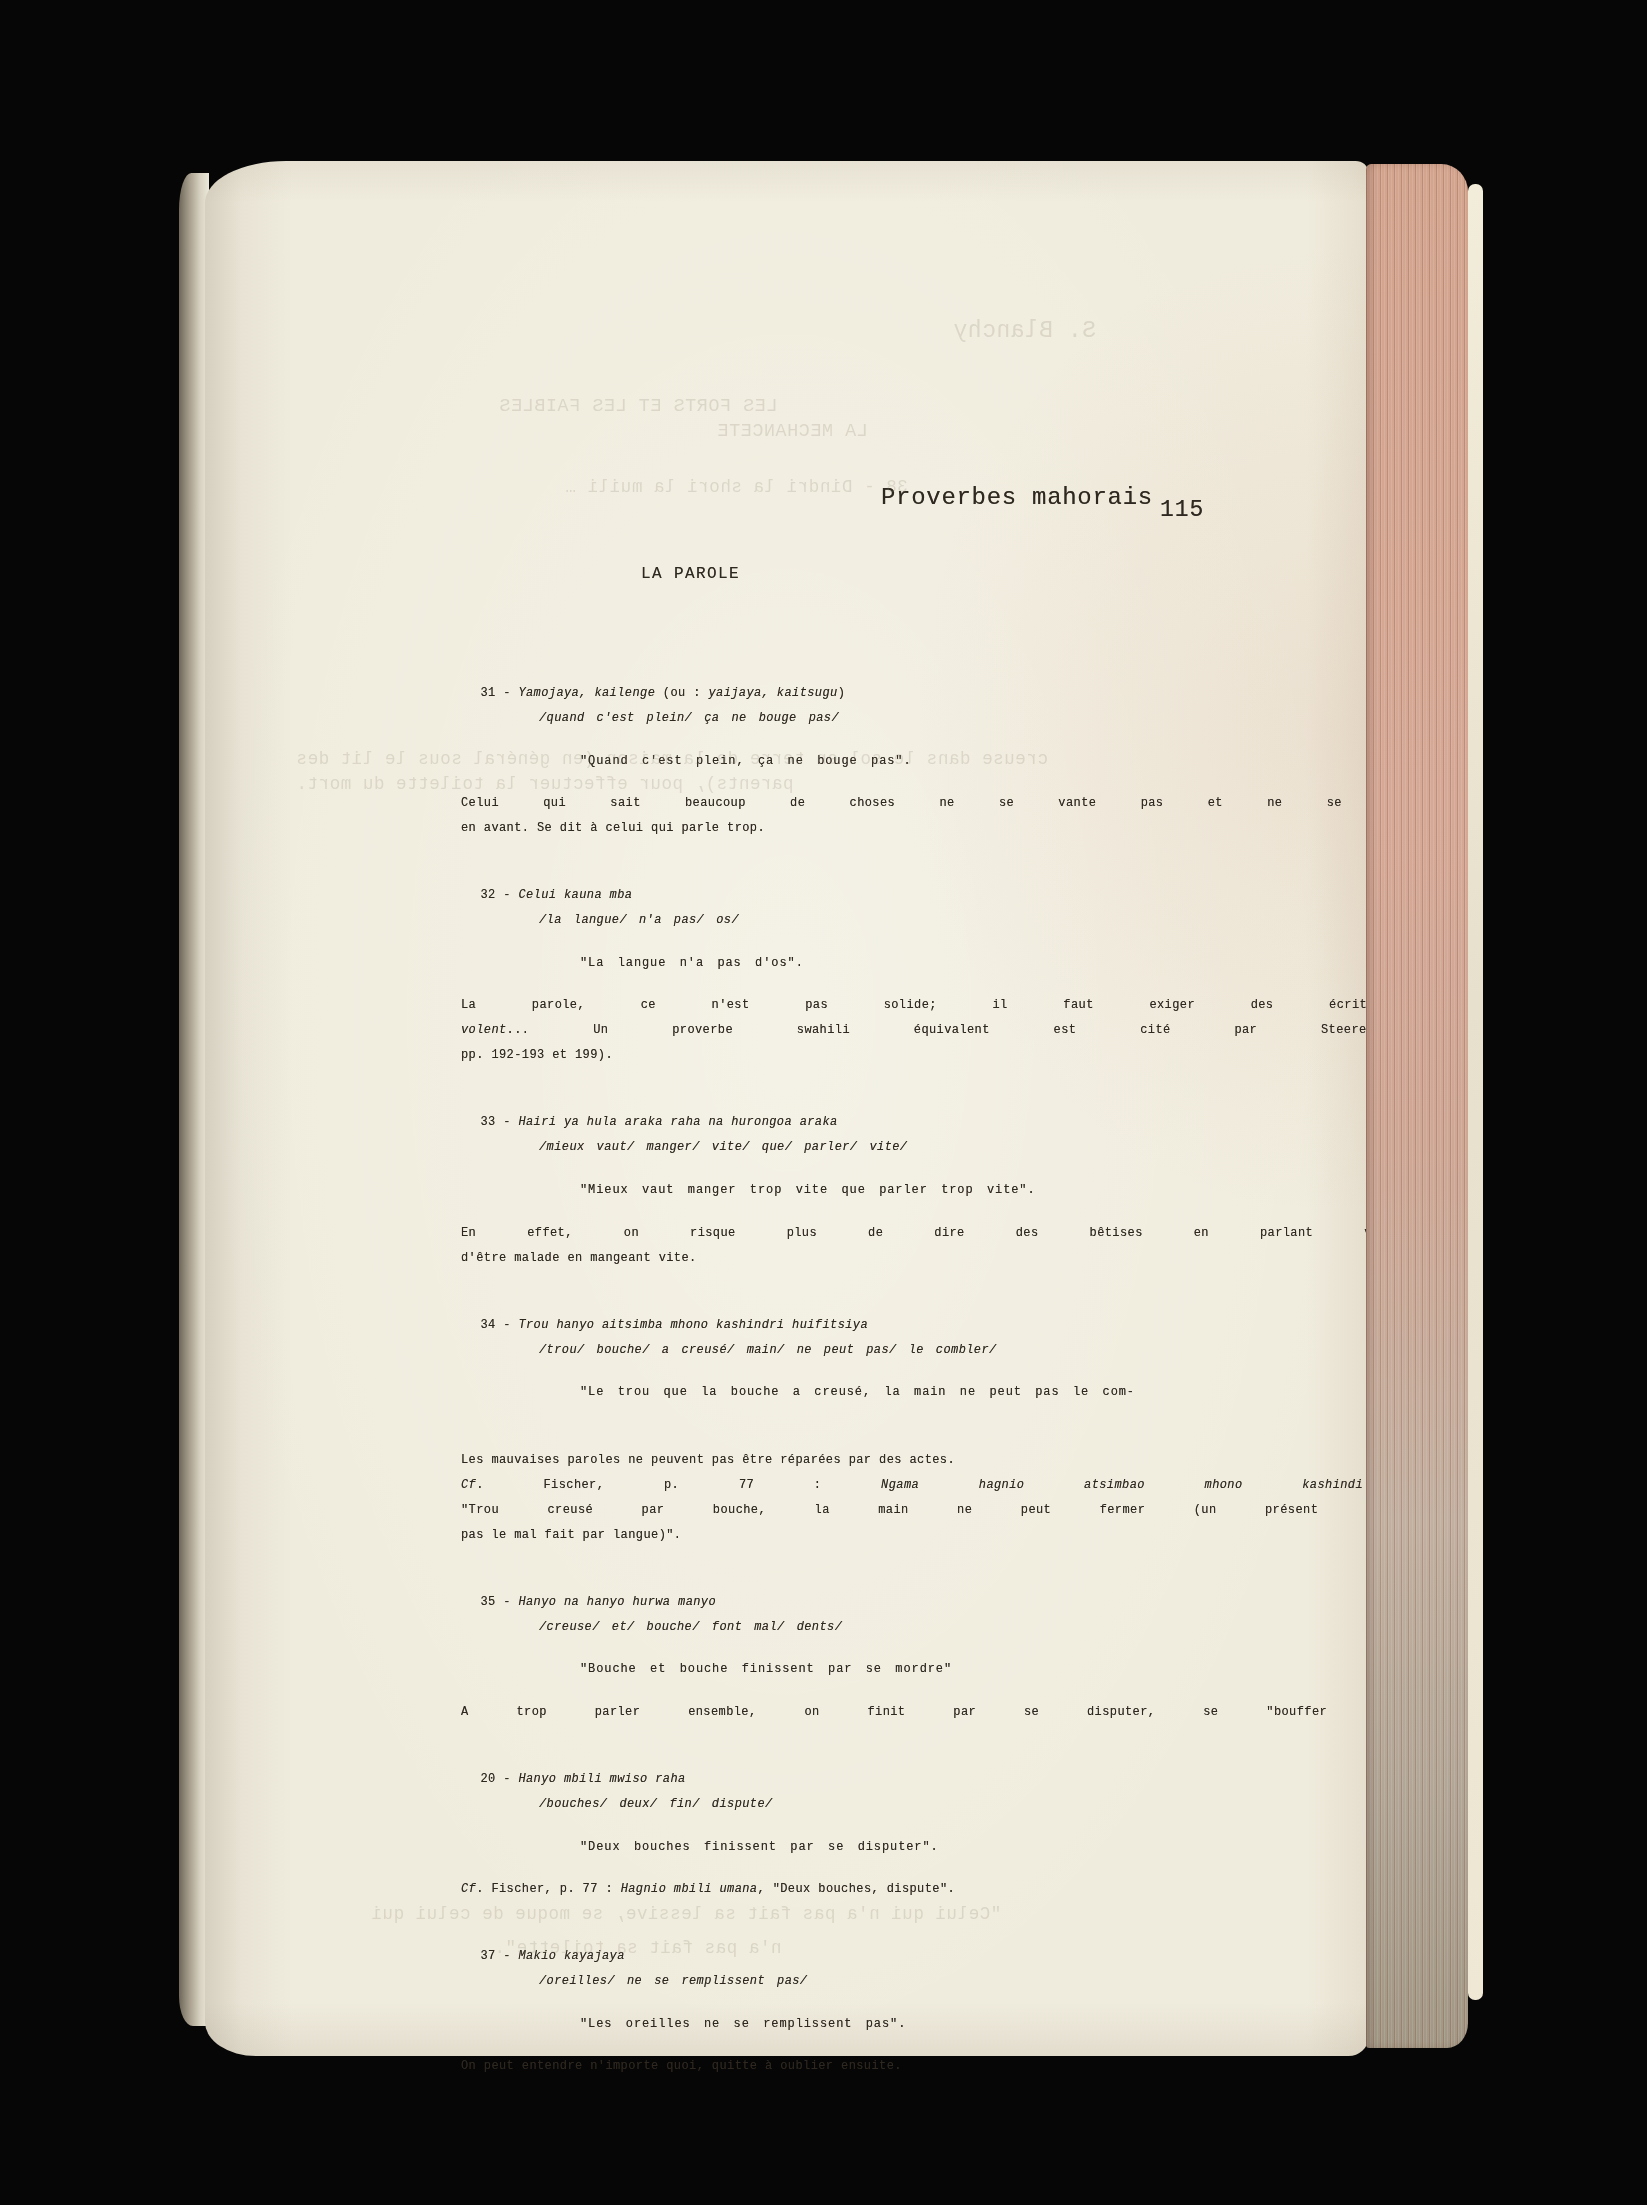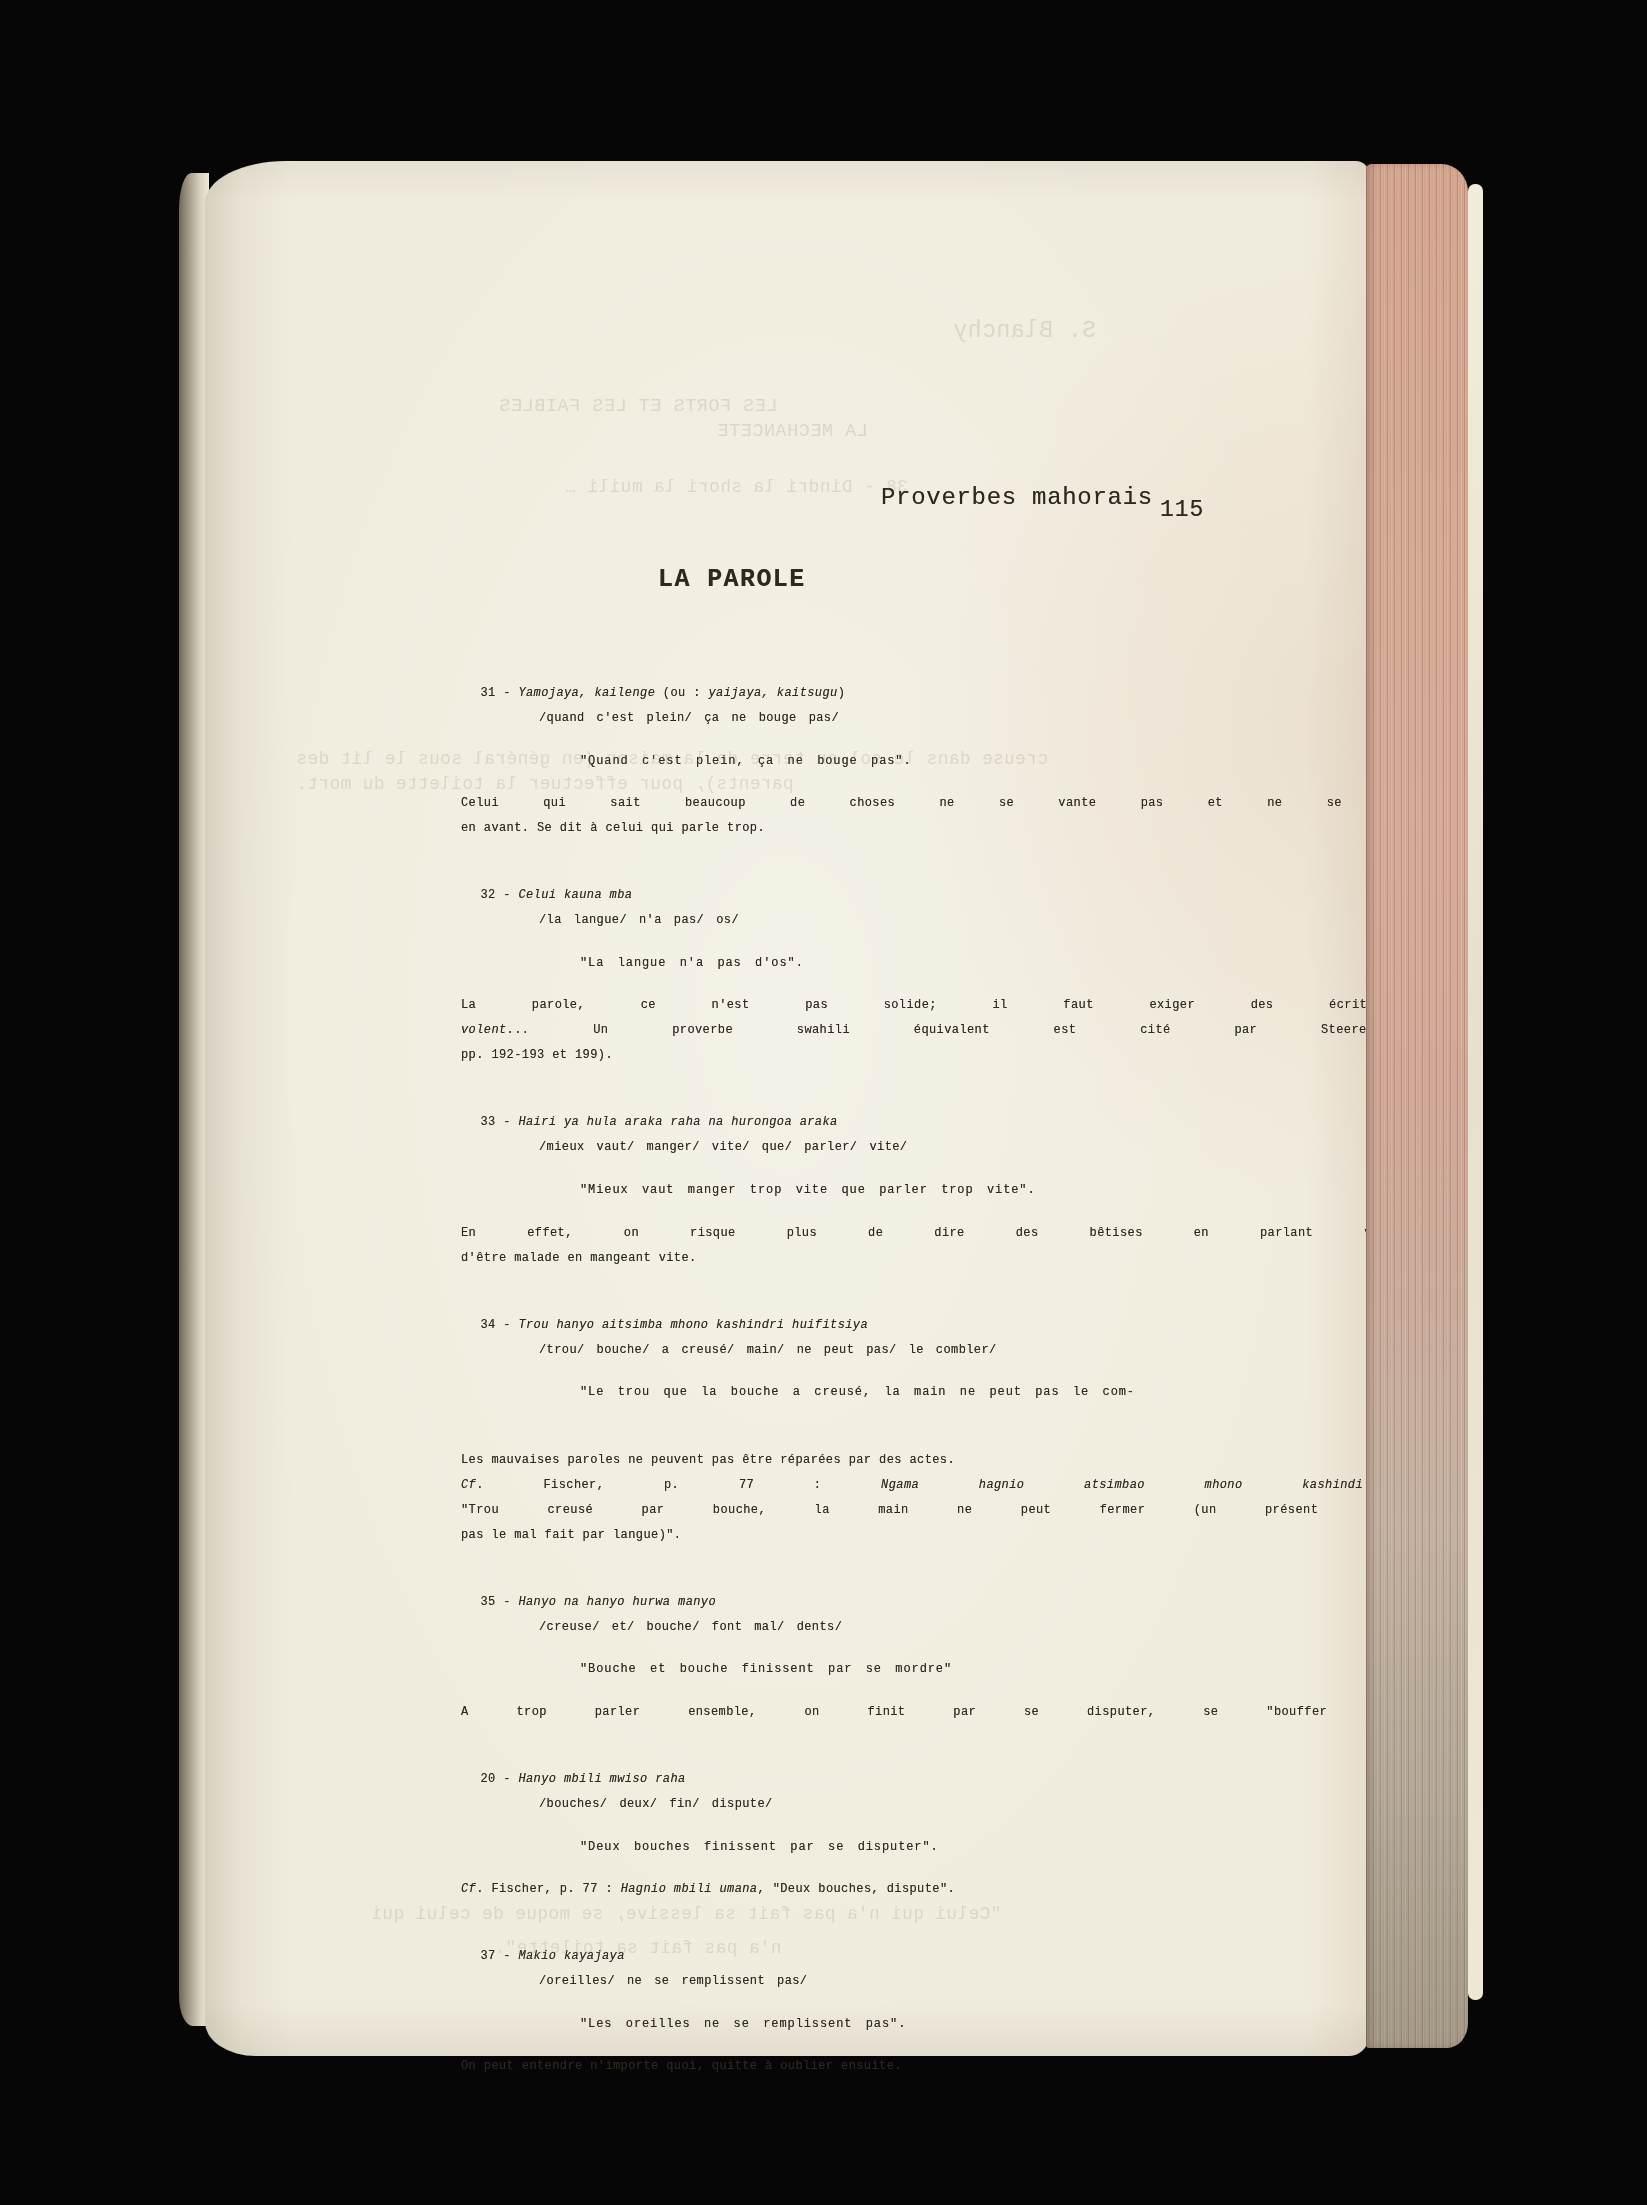--- a/index.html
+++ b/index.html
@@ -27,26 +27,26 @@
         box-shadow:inset 6.2px 0 10.6px -4.4px rgba(60,30,20,0.4);
         border-radius:5.3px 26.5px 21px 3.5px / 5.3px 28px 25px 3.5px;}
   .cover{position:absolute;left:1468px;top:184px;width:15px;height:1816px;
          background:linear-gradient(180deg,#f2edda 0%,#e7e0cc 45%,#eee8d4 100%);
          border-radius:7px;}
 
   
   .ink{color:#2e2820;text-shadow:0 0 0.4px rgba(46,40,32,0.55);}
   .running-title{position:absolute;left:670px;top:323px;font-size:24px;letter-spacing:0.7px;white-space:nowrap;margin-left:6px;}
   .page-number{position:absolute;left:955px;top:336px;font-size:23px;letter-spacing:0.9px;}
-  .section-title{position:absolute;left:453px;top:404px;font-size:25px;letter-spacing:1.4px;font-weight:bold;}
+  .section-title{position:absolute;left:436px;top:404px;font-size:16px;letter-spacing:1.4px;}
   .text-block{position:absolute;left:256px;top:520px;width:1015px;font-size:12px;line-height:25px;letter-spacing:0.4px;}
   .line{white-space:pre-wrap;}
   .it{font-style:italic;}
   .title{padding-left:19.4px;}
-  .gloss{padding-left:78px;word-spacing:4.4px;}
+  .gloss{padding-left:78px;word-spacing:4.4px;font-style:italic;}
   .quote-block{margin-top:17.6px;}
   .quote{padding-left:119px;word-spacing:5.3px;letter-spacing:0.9px;}
   .qright{padding-left:0;padding-right:41px;text-align:right;}
   .comment{margin-top:17.6px;}
   .entry{margin-bottom:42px;}
   .just{text-align:justify;text-align-last:justify;}
 
   
   .ghost{position:absolute;color:#857c66;opacity:.20;filter:blur(0.6px);
          transform:scaleX(-1);white-space:nowrap;letter-spacing:0.5px;}

